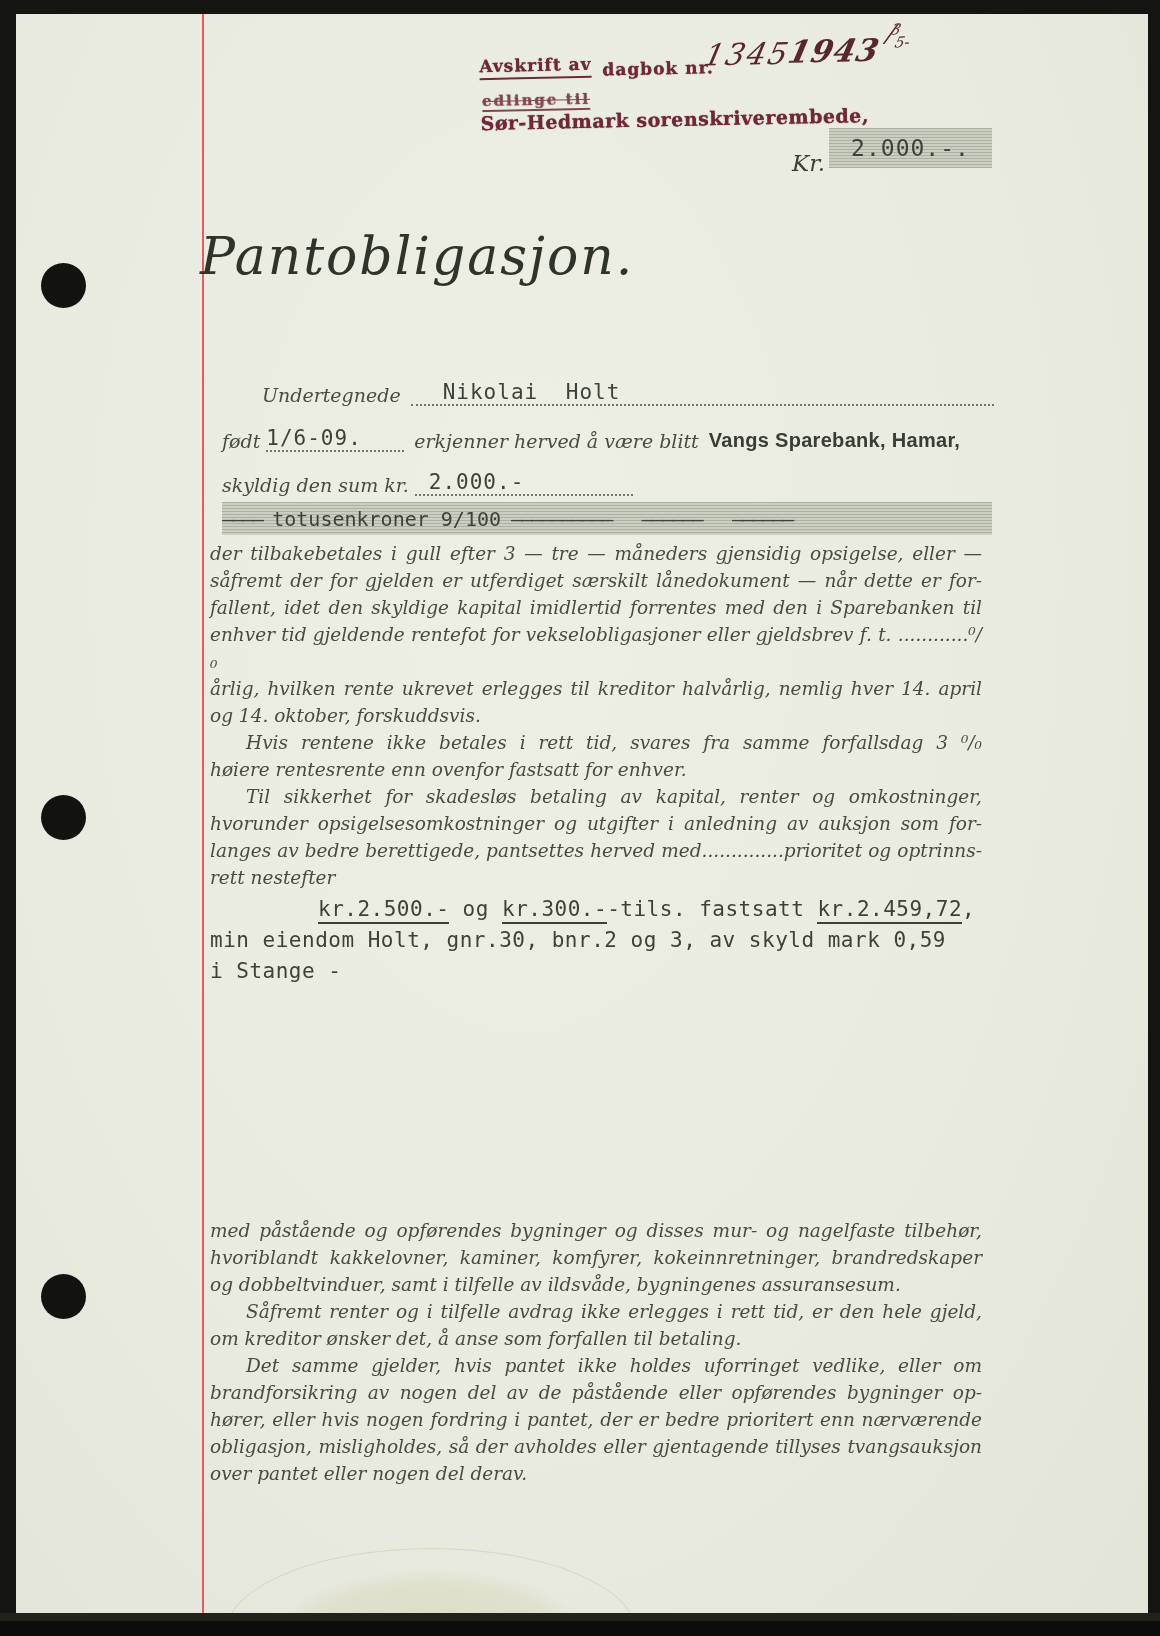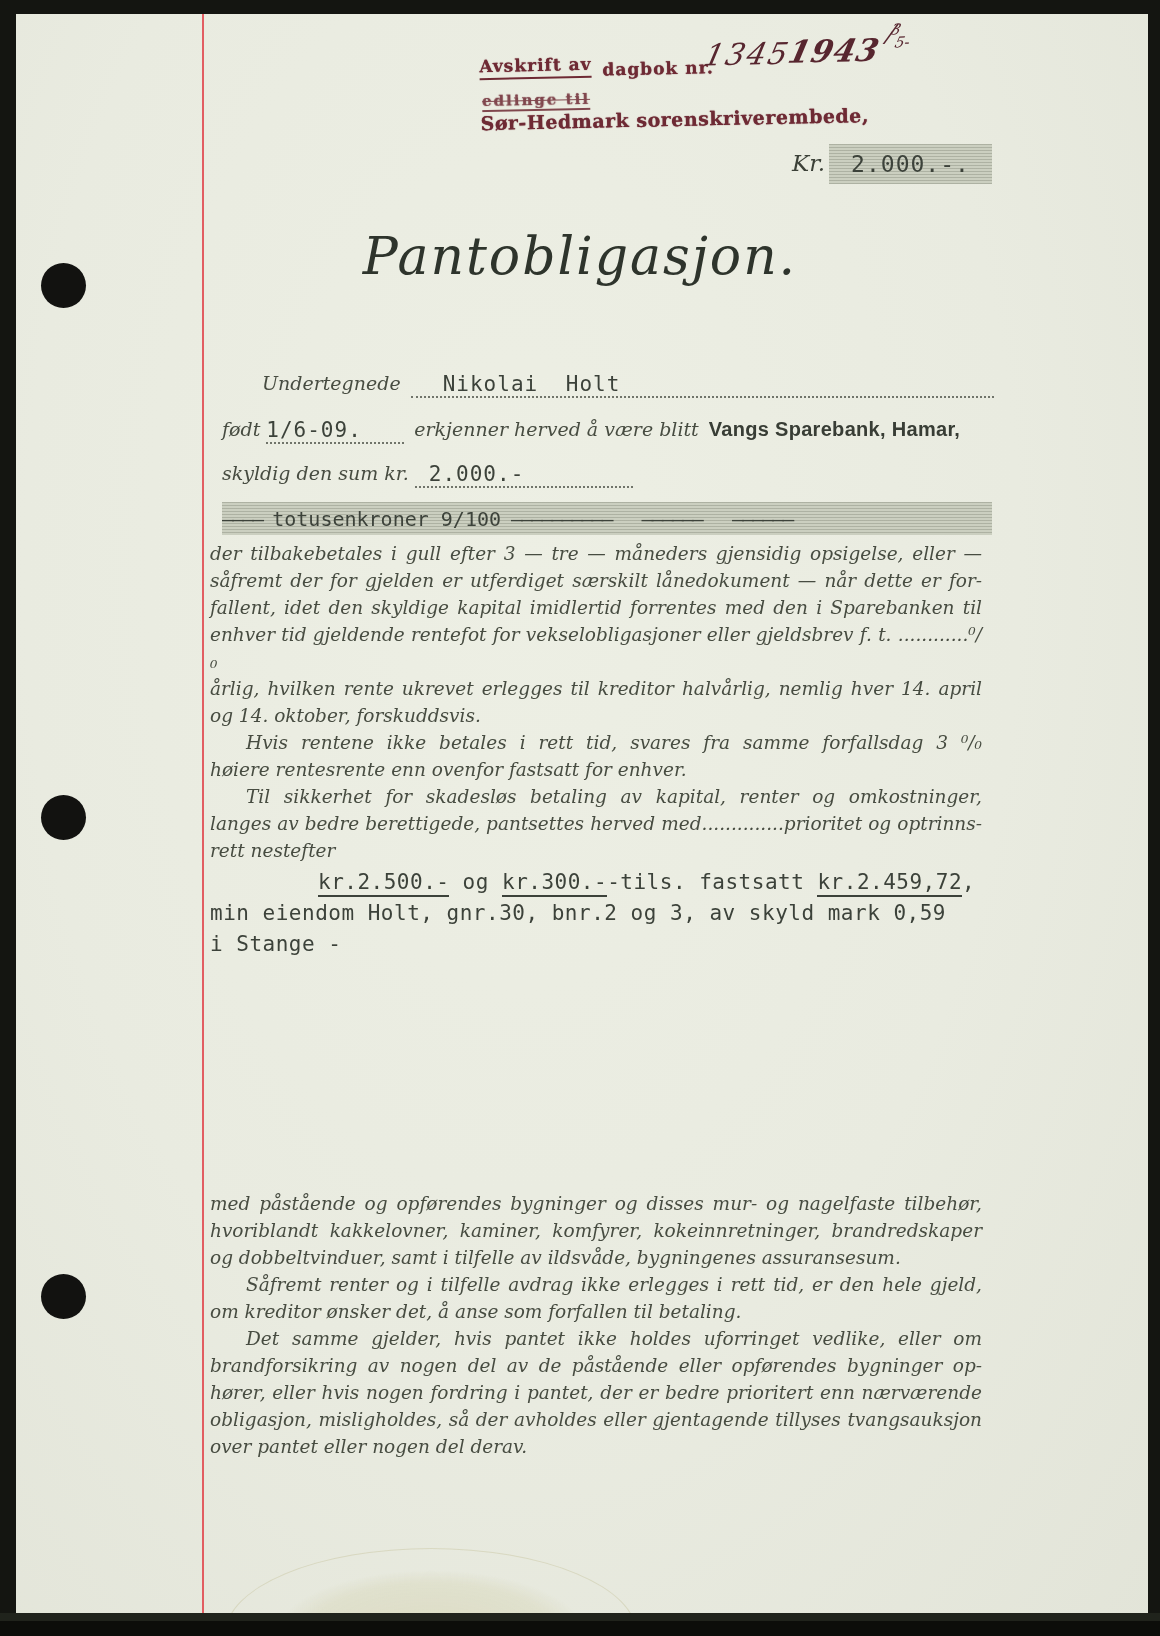--- a/index.html
+++ b/index.html
@@ -42,30 +42,30 @@
        font-style:italic;line-height:13px;text-align:center;}
   .s-frac .fr-top{display:block;transform:translateX(4px) skewX(-14deg);}
   .s-frac .fr-slash{position:absolute;left:2px;top:4px;font-size:24px;transform:skewX(-14deg);}
   .s-frac .fr-bot{display:block;transform:translateX(10px) skewX(-14deg);}
   .s-crossed{position:absolute;left:44px;top:46px;font:bold 15px "DejaVu Serif",serif;
        text-decoration:line-through;border-bottom:2px solid currentColor;opacity:.85;
        filter:blur(.4px);letter-spacing:2px;}
   .s-office{position:absolute;left:42px;top:66px;font:bold 19px "DejaVu Serif",serif;letter-spacing:.5px;}
   
   .kr-label{position:absolute;left:792px;top:150px;font:italic 23px "DejaVu Serif",serif;color:#3c4138;}
-  .kr-box{position:absolute;left:829px;top:144px;width:163px;height:40px;
+  .kr-box{position:absolute;left:829px;top:128px;width:163px;height:40px;
        background:var(--band);
        background-image:repeating-linear-gradient(180deg, rgba(85,90,75,.25) 0 1px, transparent 1px 3px);
        display:flex;align-items:center;justify-content:center;}
   .kr-value{font:23px "DejaVu Sans Mono",monospace;color:var(--type-ink);letter-spacing:1px;}
   
-  .title{position:absolute;left:200px;top:226px;width:760px;text-align:center;
+  .title{position:absolute;left:200px;top:226px;width:760px;text-align:left;
        font:italic 52px "DejaVu Serif",serif;color:#2e342c;letter-spacing:2px;}
   
-  .frow{position:absolute;left:222px;width:772px;height:34px;display:flex;align-items:flex-start;
+  .frow{position:absolute;left:222px;width:772px;height:34px;display:flex;align-items:flex-end;
        font:italic 19px "DejaVu Serif",serif;color:var(--ink);}
   .frow .lbl{white-space:pre;}
   .blank{border-bottom:2px dotted var(--dots);position:relative;}
   .typed{font:21px "DejaVu Sans Mono",monospace;font-style:normal;color:var(--type-ink);
        letter-spacing:1px;}
   .row-name{top:372px;}
   .row-name .lbl{padding-left:40px;}
   .row-name .blank{flex:1;margin-left:10px;}
   .row-name .typed{padding-left:32px;word-spacing:14px;}
   .row-born{top:418px;}
@@ -166,20 +166,21 @@
           <div class="pline just">enhver tid gjeldende rentefot for vekselobligasjoner eller gjeldsbrev f. t. ............⁰/₀</div>
           <div class="pline just">årlig, hvilken rente ukrevet erlegges til kreditor halvårlig, nemlig hver 14. april</div>
           <div class="pline">og 14. oktober, forskuddsvis.</div>
         </div>
         <div class="para indent">
           <div class="pline just">Hvis rentene ikke betales i rett tid, svares fra samme forfallsdag 3 ⁰/₀</div>
           <div class="pline">høiere rentesrente enn ovenfor fastsatt for enhver.</div>
         </div>
         <div class="para indent">
           <div class="pline just">Til sikkerhet for skadesløs betaling av kapital, renter og omkostninger,</div>
+          <div class="pline just">hvorunder opsigelsesomkostninger og utgifter i anledning av auksjon som for-</div>
           <div class="pline just">langes av bedre berettigede, pantsettes herved med..............prioritet og optrinns-</div>
           <div class="pline">rett nestefter</div>
         </div>
       </div>
 
     <div class="typedblock">
       <div class="tline indented" id="tline2"><span class="useg">kr.2.500.-</span><span> og </span><span class="useg">kr.300.-</span><span>-tils. fastsatt </span><span class="useg">kr.2.459,72</span><span>,</span></div>
       <div class="tline">min eiendom Holt, gnr.30, bnr.2 og 3, av skyld mark 0,59</div>
       <div class="tline">i Stange -</div>
     </div>

